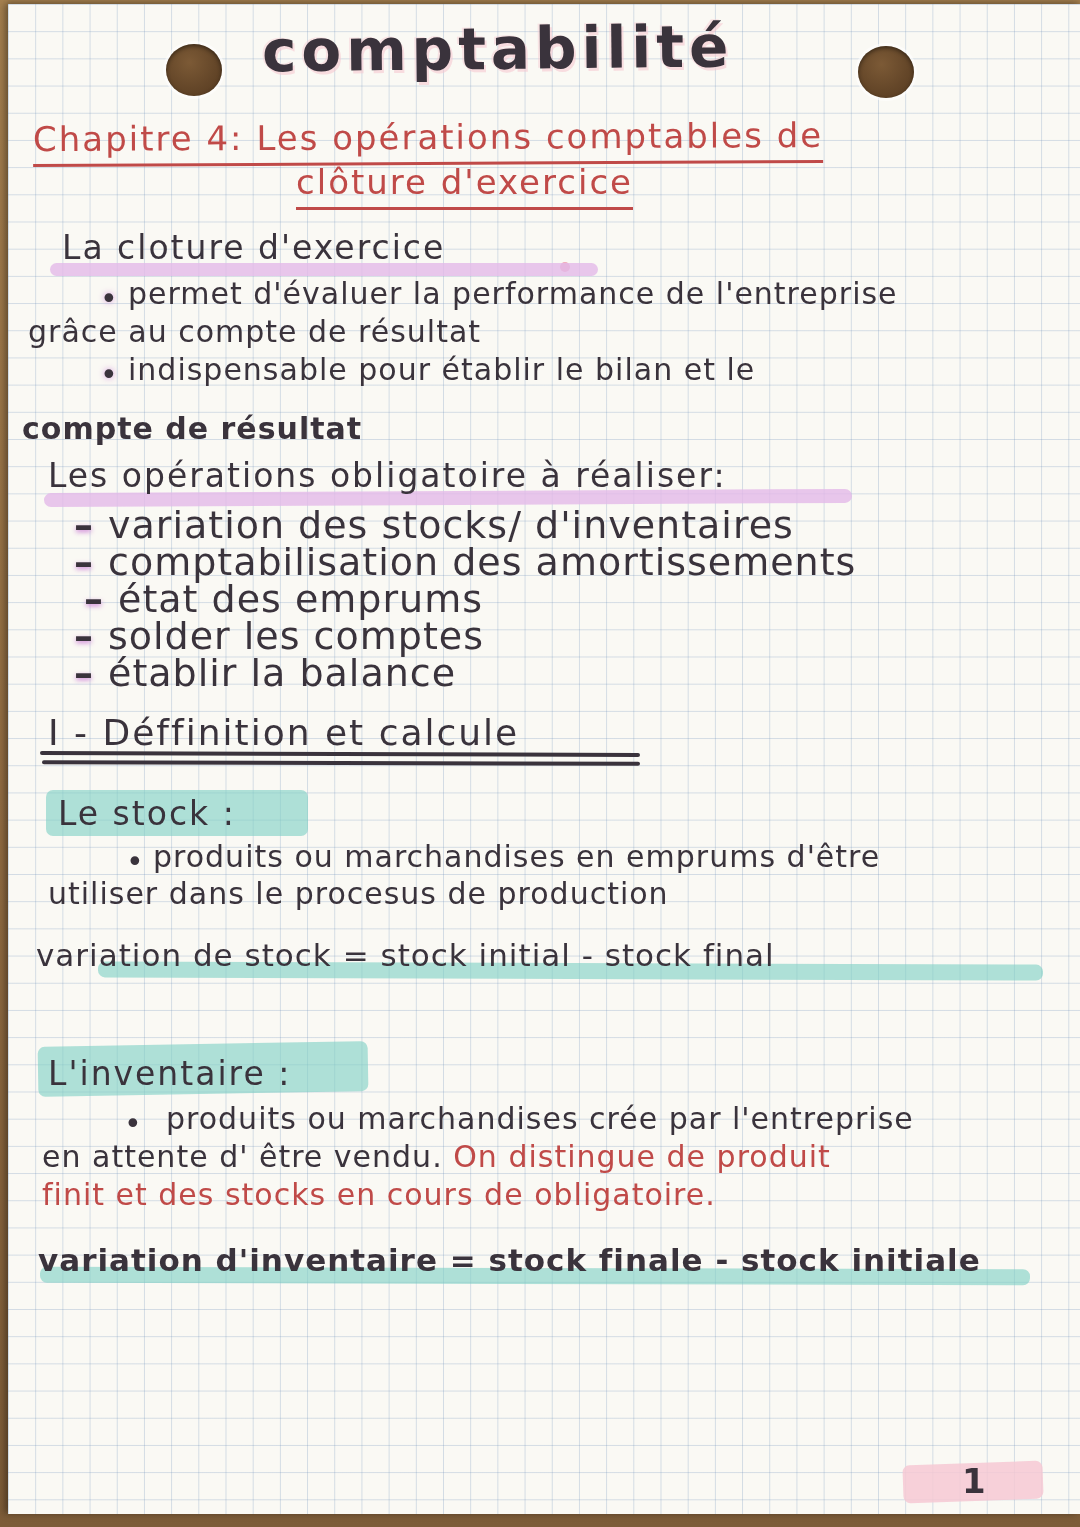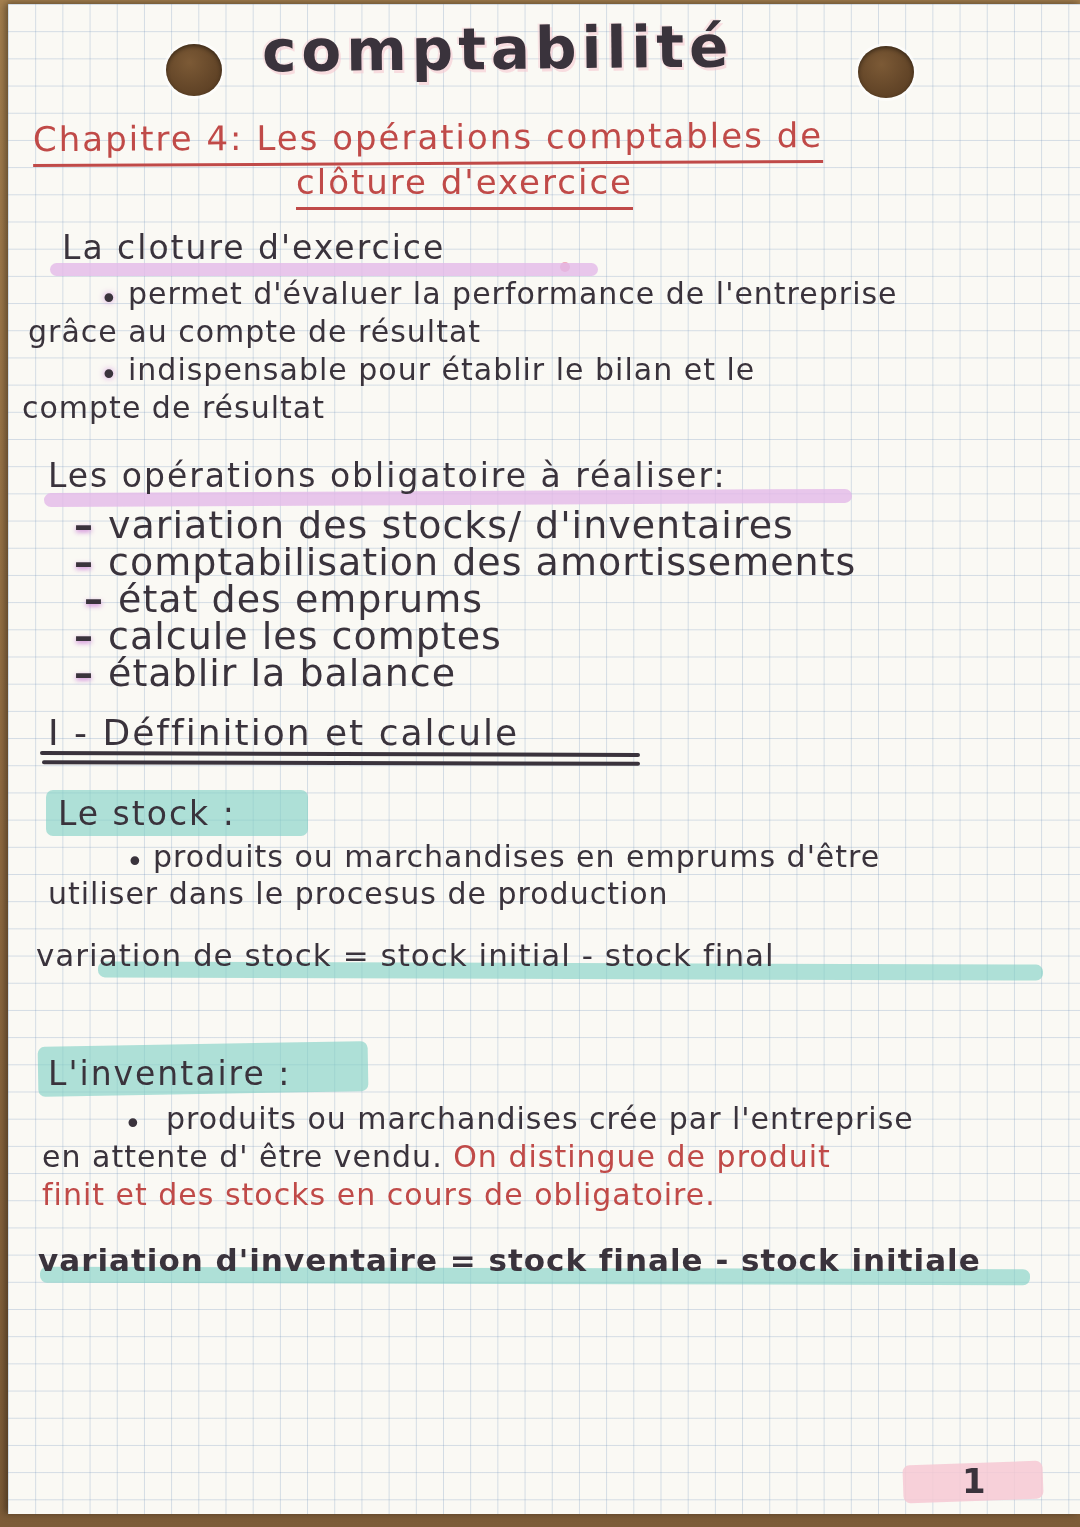--- a/index.html
+++ b/index.html
@@ -64,29 +64,29 @@
 
 <div class="hl-bar purple" style="left:50px;top:263px;width:548px;height:13px;"></div>
 <div class="pink-dot" style="left:560px;top:262px;"></div>
 <div class="line heading" style="left:62px;top:229px;">La cloture d'exercice</div>
 
 <span class="bullet" style="left:100px;top:281px;">•</span>
 <div class="line" style="left:128px;top:277px;">permet d'évaluer la performance de l'entreprise</div>
 <div class="line" style="left:28px;top:315px;">grâce au compte de résultat</div>
 <span class="bullet" style="left:100px;top:357px;">•</span>
 <div class="line" style="left:128px;top:353px;">indispensable pour établir le bilan et le</div>
-<div class="line" style="left:22px;top:391px;">compte de résultat</div>
+<div class="line" style="left:22px;top:412px;font-weight:bold;">compte de résultat</div>
 
 <div class="hl-bar purple" style="left:44px;top:491px;width:808px;height:14px;transform:rotate(-.3deg);"></div>
 <div class="line heading" style="left:48px;top:457px;">Les opérations obligatoire à réaliser:</div>
 
 <div class="op-item" style="left:74px;top:503px;"><span class="arrow">–</span><span>variation des stocks/ d'inventaires</span></div>
 <div class="op-item" style="left:74px;top:540px;"><span class="arrow">–</span><span>comptabilisation des amortissements</span></div>
 <div class="op-item" style="left:84px;top:577px;"><span class="arrow">–</span><span>état des emprums</span></div>
-<div class="op-item" style="left:74px;top:614px;"><span class="arrow">–</span><span>calcule les comptes</span></div>
+<div class="op-item" style="left:74px;top:614px;"><span class="arrow">–</span><span>solder les comptes</span></div>
 <div class="op-item" style="left:74px;top:651px;"><span class="arrow">–</span><span>établir la balance</span></div>
 
 <div class="line heading" style="left:48px;top:712px;font-size:36px;">I - Déffinition et calcule</div>
 <div class="blackline" style="left:40px;top:752px;width:600px;transform:rotate(.2deg);"></div>
 <div class="blackline" style="left:42px;top:761px;width:598px;transform:rotate(.15deg);"></div>
 
 <div class="hl-bar teal" style="left:46px;top:790px;width:262px;height:46px;"></div>
 <div class="line heading z3" style="left:58px;top:795px;">Le stock :</div>
 
 <span class="bullet" style="left:126px;top:844px;text-shadow:none;">•</span>

